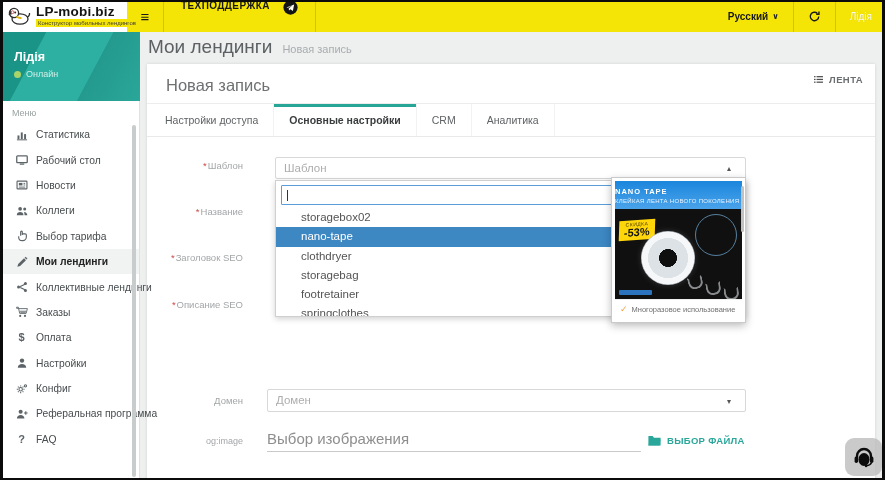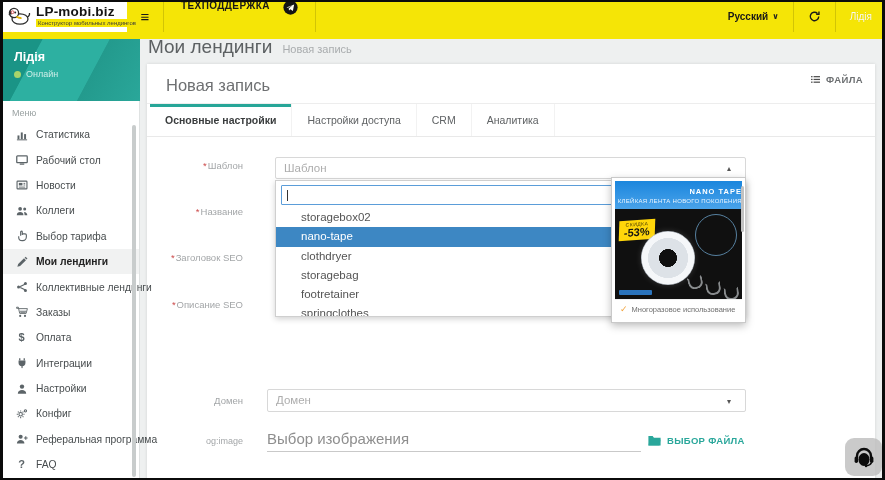--- a/index.html
+++ b/index.html
@@ -8,21 +8,21 @@
   .screen { position:absolute; inset:0; width:885px; height:480px; background:#eef0f0; overflow:hidden; }
 
   
   .edge { position:absolute; background:#0b0b0b; z-index:60; }
   .edge.l { left:0; top:0; width:3px; height:480px; }
   .edge.r { right:0; top:0; width:3px; height:480px; }
   .edge.t { left:0; top:0; width:885px; height:2px; }
   .edge.b { left:0; bottom:0; width:885px; height:2px; }
 
   
-  .topbar { position:absolute; left:0; top:0; width:885px; height:39px; background:#f5e506; z-index:40; }
+  .topbar { position:absolute; left:0; top:0; width:885px; height:32px; background:#f5e506; z-index:40; }
   .brand { position:absolute; left:0; top:0; width:127px; height:32px; background:#fff; display:flex; align-items:center; padding-left:7px; gap:5px; }
   .brand-txt { display:flex; flex-direction:column; line-height:1; }
   .brand-title { font-size:13.5px; font-weight:800; color:#141414; letter-spacing:.2px; }
   .brand-tag { font-size:6px; color:#3a3a3a; background:#f5e506; padding:1px 2px; margin-top:1px; white-space:nowrap; }
   .tb-left { position:absolute; left:127px; top:0; height:32px; display:flex; align-items:center; }
   .tb-burger { width:36px; text-align:center; font-size:15px; color:#191919; cursor:pointer; }
   .tb-sep { width:1px; height:32px; background:rgba(0,0,0,.14); }
   .tb-support { display:flex; gap:13px; padding:0 17px; height:32px; cursor:pointer; }
   .tb-support-label { font-size:10px; font-weight:700; color:#181818; letter-spacing:.4px; }
   .tb-right { position:absolute; right:7px; top:0; height:32px; display:flex; align-items:center; }
@@ -84,21 +84,21 @@
 
   .dd-panel { position:absolute; left:128px; top:116px; width:471px; height:137px; background:#fff; border:1px solid #cfcfcf; box-shadow:0 2px 6px rgba(0,0,0,.18); z-index:15; overflow:hidden; }
   .dd-search { position:relative; margin:4px 5px 3px 5px; height:20px; border:1px solid #5b9dd9; border-radius:1px; background:#fff; }
   .dd-search input { width:100%; height:100%; border:none; outline:none; font-size:11.5px; padding:0 5px; font-family:inherit; color:#333; background:transparent; }
   .dd-cursor { position:absolute; left:5px; top:4px; width:1px; height:11px; background:#333; }
   .dd-opt { height:19.3px; line-height:19.3px; padding-left:25px; font-size:11.5px; color:#545454; cursor:pointer; white-space:nowrap; }
   .dd-opt.highlighted { background:#3d87c3; color:#fff; }
 
   
   .preview { position:absolute; left:464px; top:113px; width:135px; height:146px; background:#fff; border:1px solid #c9c9c9; box-shadow:0 3px 8px rgba(0,0,0,.25); z-index:20; padding:3px; }
-  .pv-head { height:28px; background:linear-gradient(#1b86dd,#4aa3ea); display:flex; flex-direction:column; align-items:flex-end; justify-content:center; gap:2px; }
+  .pv-head { height:28px; background:linear-gradient(#1b86dd,#4aa3ea); display:flex; flex-direction:column; align-items:flex-start; justify-content:center; gap:2px; }
   .pv-title { font-size:7.5px; font-weight:800; color:#fff; letter-spacing:1px; }
   .pv-sub { font-size:6px; color:#e8f4ff; letter-spacing:.3px; white-space:nowrap; }
   .pv-img { position:relative; height:90px; background:#101010; overflow:hidden; }
   .pv-badge { position:absolute; left:4px; top:11px; background:#ffd60a; padding:1px 5px 2px 5px; transform:rotate(-4deg) skewX(-6deg); text-align:center; }
   .pv-badge-top { display:block; font-size:5px; color:#4a3b00; letter-spacing:.5px; }
   .pv-badge-val { display:block; font-size:11px; font-weight:800; color:#131313; line-height:1; }
   .pv-roll { position:absolute; left:26px; top:22px; width:54px; height:54px; border-radius:50%;
       background:radial-gradient(circle at 50% 50%, #0f0f0f 0 23%, #dde2e7 24% 52%, #f5f7f9 53% 68%, #c6ccd3 69% 100%); box-shadow:0 0 6px rgba(255,255,255,.15); }
   .pv-inset { position:absolute; right:5px; top:5px; width:42px; height:42px; border-radius:50%; border:1px solid #56809f;
       background:linear-gradient(105deg,#cfd6db 0 22%,#8fa0ab 22% 38%,#dde2e5 38% 58%,#76club 0),linear-gradient(105deg,#cdd4d9 0 22%,#8fa0ab 22% 38%,#dde2e5 38% 58%,#7d8d98 58% 78%,#b7c1c8 78%); }
@@ -268,30 +268,20 @@
         </div>
         <div class="menu-item">
           <span class="mi-icon">
             <span class="tg">$</span>
           </span>
           <span class="mi-label">Оплата</span>
         </div>
         <div class="menu-item">
           <span class="mi-icon">
             <svg viewBox="0 0 16 16" fill="currentColor">
-              <path d="M5 1.6v3.2M11 1.6v3.2" stroke="currentColor" stroke-width="1.7"></path>
-              <path d="M3.4 4.8h9.2v2.8a4.6 4.6 0 0 1-9.2 0z"></path>
-              <rect x="7.3" y="11" width="1.5" height="3.8"></rect>
-            </svg>
-          </span>
-          <span class="mi-label">Интеграции</span>
-        </div>
-        <div class="menu-item">
-          <span class="mi-icon">
-            <svg viewBox="0 0 16 16" fill="currentColor">
               <circle cx="8" cy="4.8" r="2.9"></circle>
               <path d="M2.4 14.2c0-3.1 2.5-4.9 5.6-4.9s5.6 1.8 5.6 4.9z"></path>
             </svg>
           </span>
           <span class="mi-label">Настройки</span>
         </div>
         <div class="menu-item">
           <span class="mi-icon">
             <svg viewBox="0 0 16 16" fill="none" stroke="currentColor" stroke-width="1.4">
               <circle cx="6.2" cy="8.4" r="2.3"></circle>
@@ -332,30 +322,30 @@
       <span class="lb-icon">
         <svg viewBox="0 0 16 16" fill="currentColor">
           <rect x="1.5" y="3" width="2.2" height="1.8"></rect>
             <rect x="5.2" y="3" width="9.3" height="1.8"></rect>
           <rect x="1.5" y="7" width="2.2" height="1.8"></rect>
             <rect x="5.2" y="7" width="9.3" height="1.8"></rect>
           <rect x="1.5" y="11" width="2.2" height="1.8"></rect>
             <rect x="5.2" y="11" width="9.3" height="1.8"></rect>
         </svg>
       </span>
-      <span class="lb-label">ФАЙЛА</span>
+      <span class="lb-label">ЛЕНТА</span>
     </div>
     <div class="card-div"></div>
 
     <div class="tabs">
-      <div class="tab active">
+      <div class="tab">
+          <span>Настройки доступа</span>
+        </div>
+        <div class="tab active">
           <span>Основные настройки</span>
-        </div>
-        <div class="tab">
-          <span>Настройки доступа</span>
         </div>
         <div class="tab">
           <span>CRM</span>
         </div>
         <div class="tab">
           <span>Аналитика</span>
         </div>
     </div>
 
     <div class="flabel lab-template"><span class="req">*</span><span>Шаблон</span></div>

